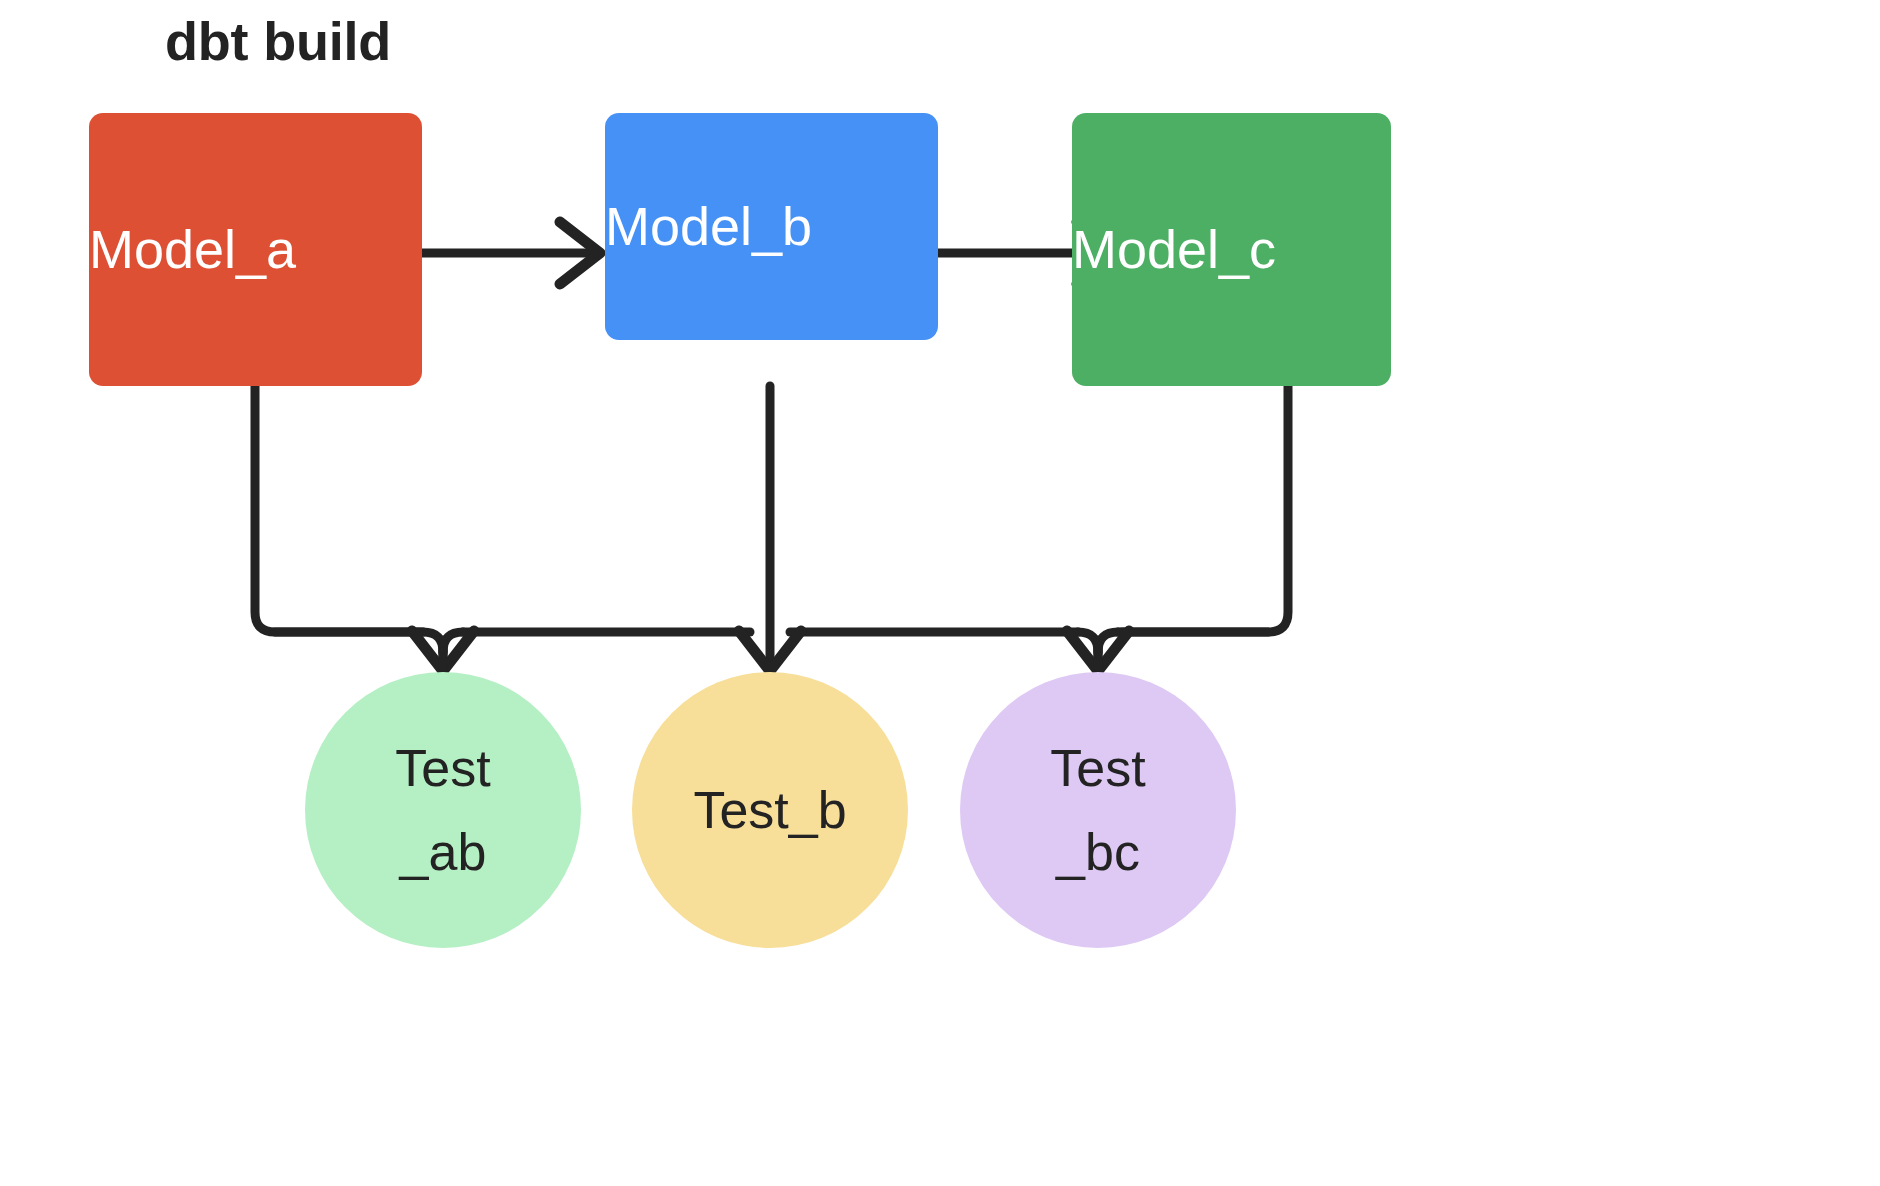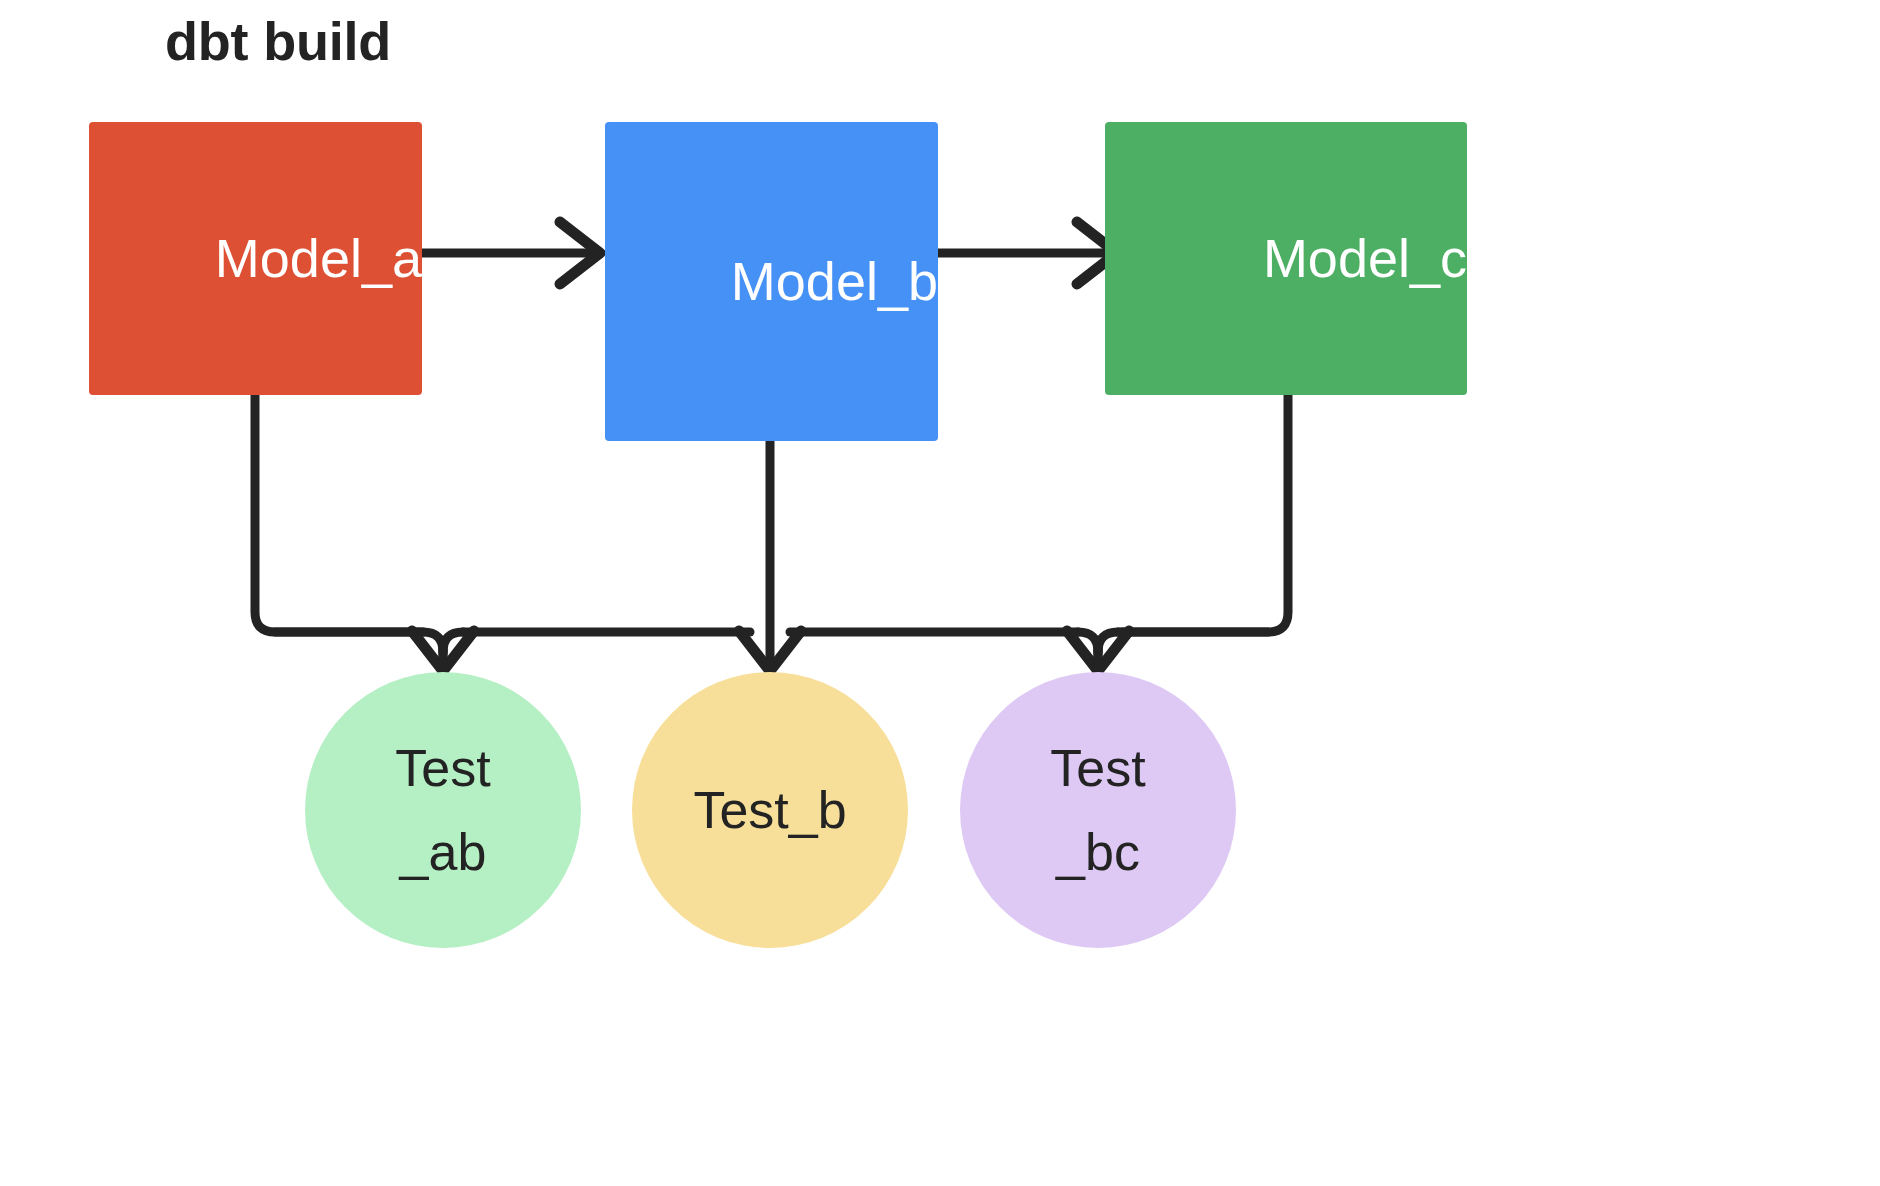--- a/index.html
+++ b/index.html
@@ -24,26 +24,25 @@
     left: 165px;
     top: 10px;
     font-size: 54px;
     font-weight: 700;
     color: #232323;
     letter-spacing: -0.2px;
     white-space: nowrap;
   }
   .node-box {
     position: absolute;
-    border-radius: 4px;
+    border-radius: 14px;
     display: flex;
     align-items: center;
-    justify-content: flex-end;
+    justify-content: flex-start;
     box-sizing: border-box;
-    margin-top: 9px;
   }
   .node-box-label {
     font-size: 54px;
     font-weight: 400;
     color: #ffffff;
     white-space: nowrap;
     line-height: 1.1;
   }
   .node-circle {
     position: absolute;
@@ -126,25 +125,25 @@
     <g>
       <line x1="443" y1="652" x2="443" y2="668" stroke="#232323" stroke-width="9" stroke-linecap="round"></line>
       <line x1="1098" y1="652" x2="1098" y2="668" stroke="#232323" stroke-width="9" stroke-linecap="round"></line>
     </g>
   </svg>
 
   <div class="node-box" style="left:89px; top:113px; width:333px; height:273px; background:#DD5034;">
     <span class="node-box-label">Model_a</span>
   </div>
 
-  <div class="node-box" style="left:605px; top:113px; width:333px; height:319px; background:#4691F6;">
+  <div class="node-box" style="left:605px; top:113px; width:333px; height:227px; background:#4691F6;">
     <span class="node-box-label">Model_b</span>
   </div>
 
-  <div class="node-box" style="left:1105px; top:113px; width:362px; height:273px; background:#4CAF63;">
+  <div class="node-box" style="left:1072px; top:113px; width:319px; height:273px; background:#4CAF63;">
     <span class="node-box-label">Model_c</span>
   </div>
 
   <div class="node-circle" style="left:305px; top:672px; width:276px; height:276px; background:#B5EFC4;">
     <span class="node-circle-label">Test
 _ab</span>
   </div>
 
   <div class="node-circle" style="left:632px; top:672px; width:276px; height:276px; background:#F7DF9A;">
     <span class="node-circle-label">Test_b</span>

